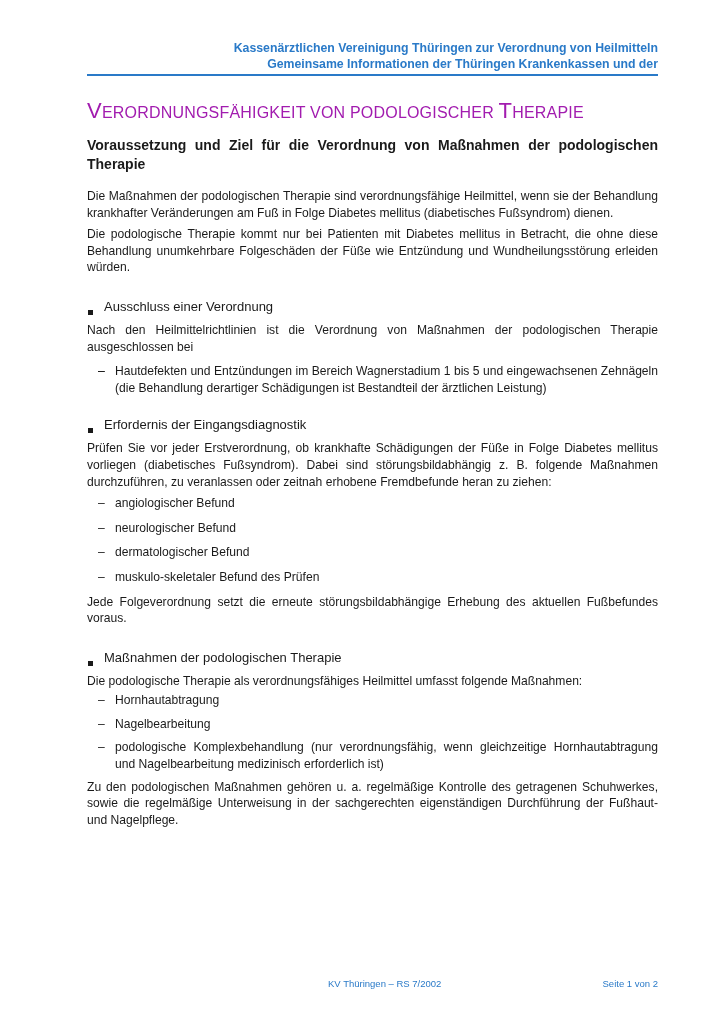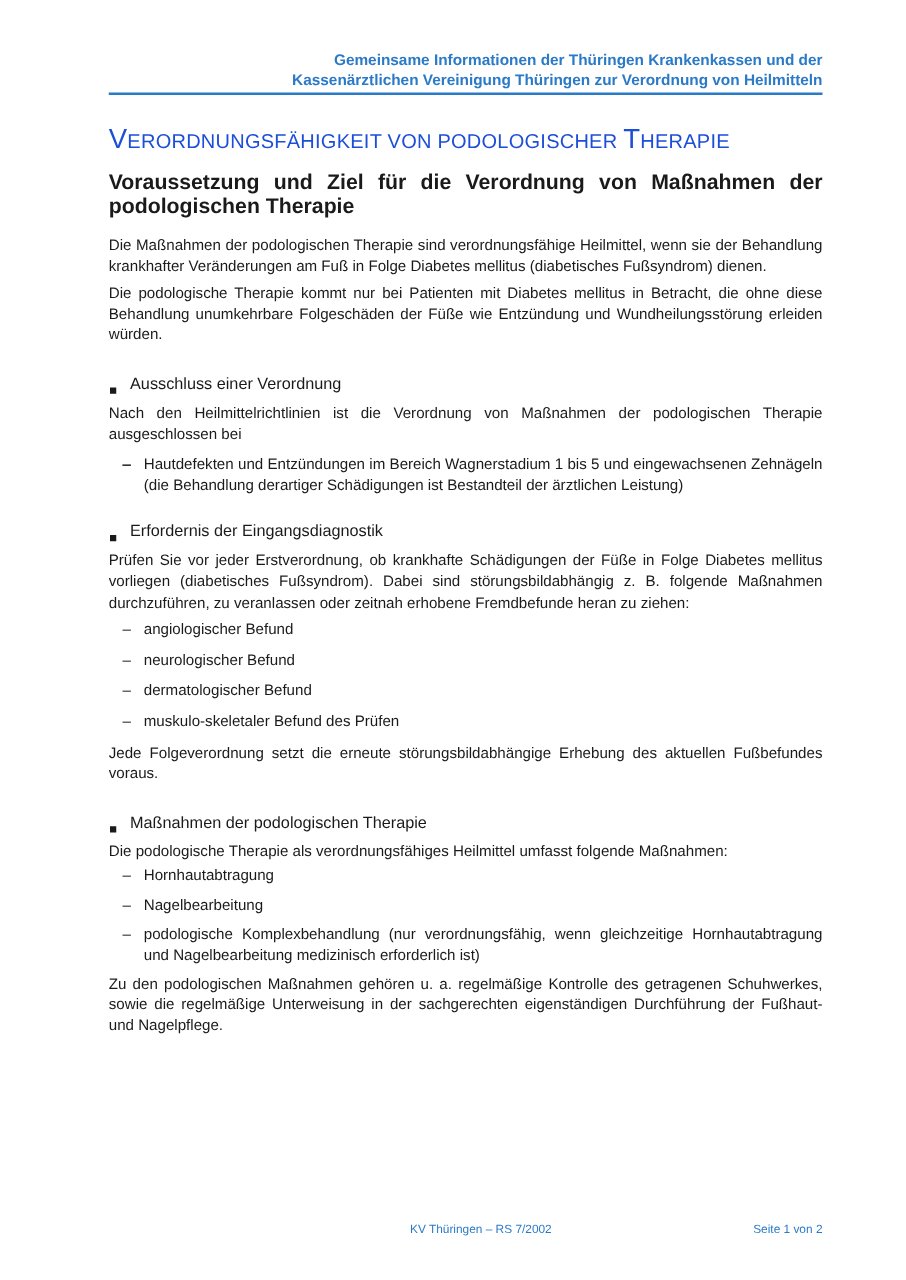--- a/index.html
+++ b/index.html
@@ -39,31 +39,31 @@
       width: 571px;
       height: 2px;
       background: #2a7ac8;
     }
     .title {
       position: absolute;
       top: 98px;
       left: 0;
       font-size: 16px;
       font-weight: normal;
-      color: #1d4ed8;
+      color: #a21caf;
       letter-spacing: 0.2px;
       white-space: nowrap;
     }
     .title .cap { font-size: 22px; }
     .subtitle {
       position: absolute;
       top: 136px;
       left: 0;
       width: 571px;
-      font-size: 17px;
+      font-size: 14px;
       line-height: 19px;
       font-weight: bold;
       text-align: justify;
       text-align-last: left;
     }
     .body {
       position: absolute;
       top: 188px;
       left: 0;
       width: 571px;
@@ -127,22 +127,22 @@
       white-space: nowrap;
     }
     b { font-weight: normal; }
   </style>
 </head>
 <body>
 
 <div class="page">
 
   <div class="header">
+    <div>Kassenärztlichen Vereinigung Thüringen zur Verordnung von Heilmitteln</div>
     <div>Gemeinsame Informationen der Thüringen Krankenkassen und der</div>
-    <div>Kassenärztlichen Vereinigung Thüringen zur Verordnung von Heilmitteln</div>
   </div>
   <div class="header-rule"></div>
 
   <h1 class="title"><span class="cap">V</span><span>ERORDNUNGSFÄHIGKEIT VON PODOLOGISCHER </span><span class="cap">T</span><span>HERAPIE</span></h1>
 
   <h2 class="subtitle">Voraussetzung und Ziel für die Verordnung von Maßnahmen der podologischen Therapie</h2>
 
   <div class="body">
 
     <p><span>Die Maßnahmen der podologischen Therapie sind verordnungsfähige Heilmittel, wenn sie der Behandlung krankhafter Veränderungen am Fuß in Folge </span><b>Diabetes mellitus (diabetisches Fußsyndrom)</b><span> dienen.</span></p>

